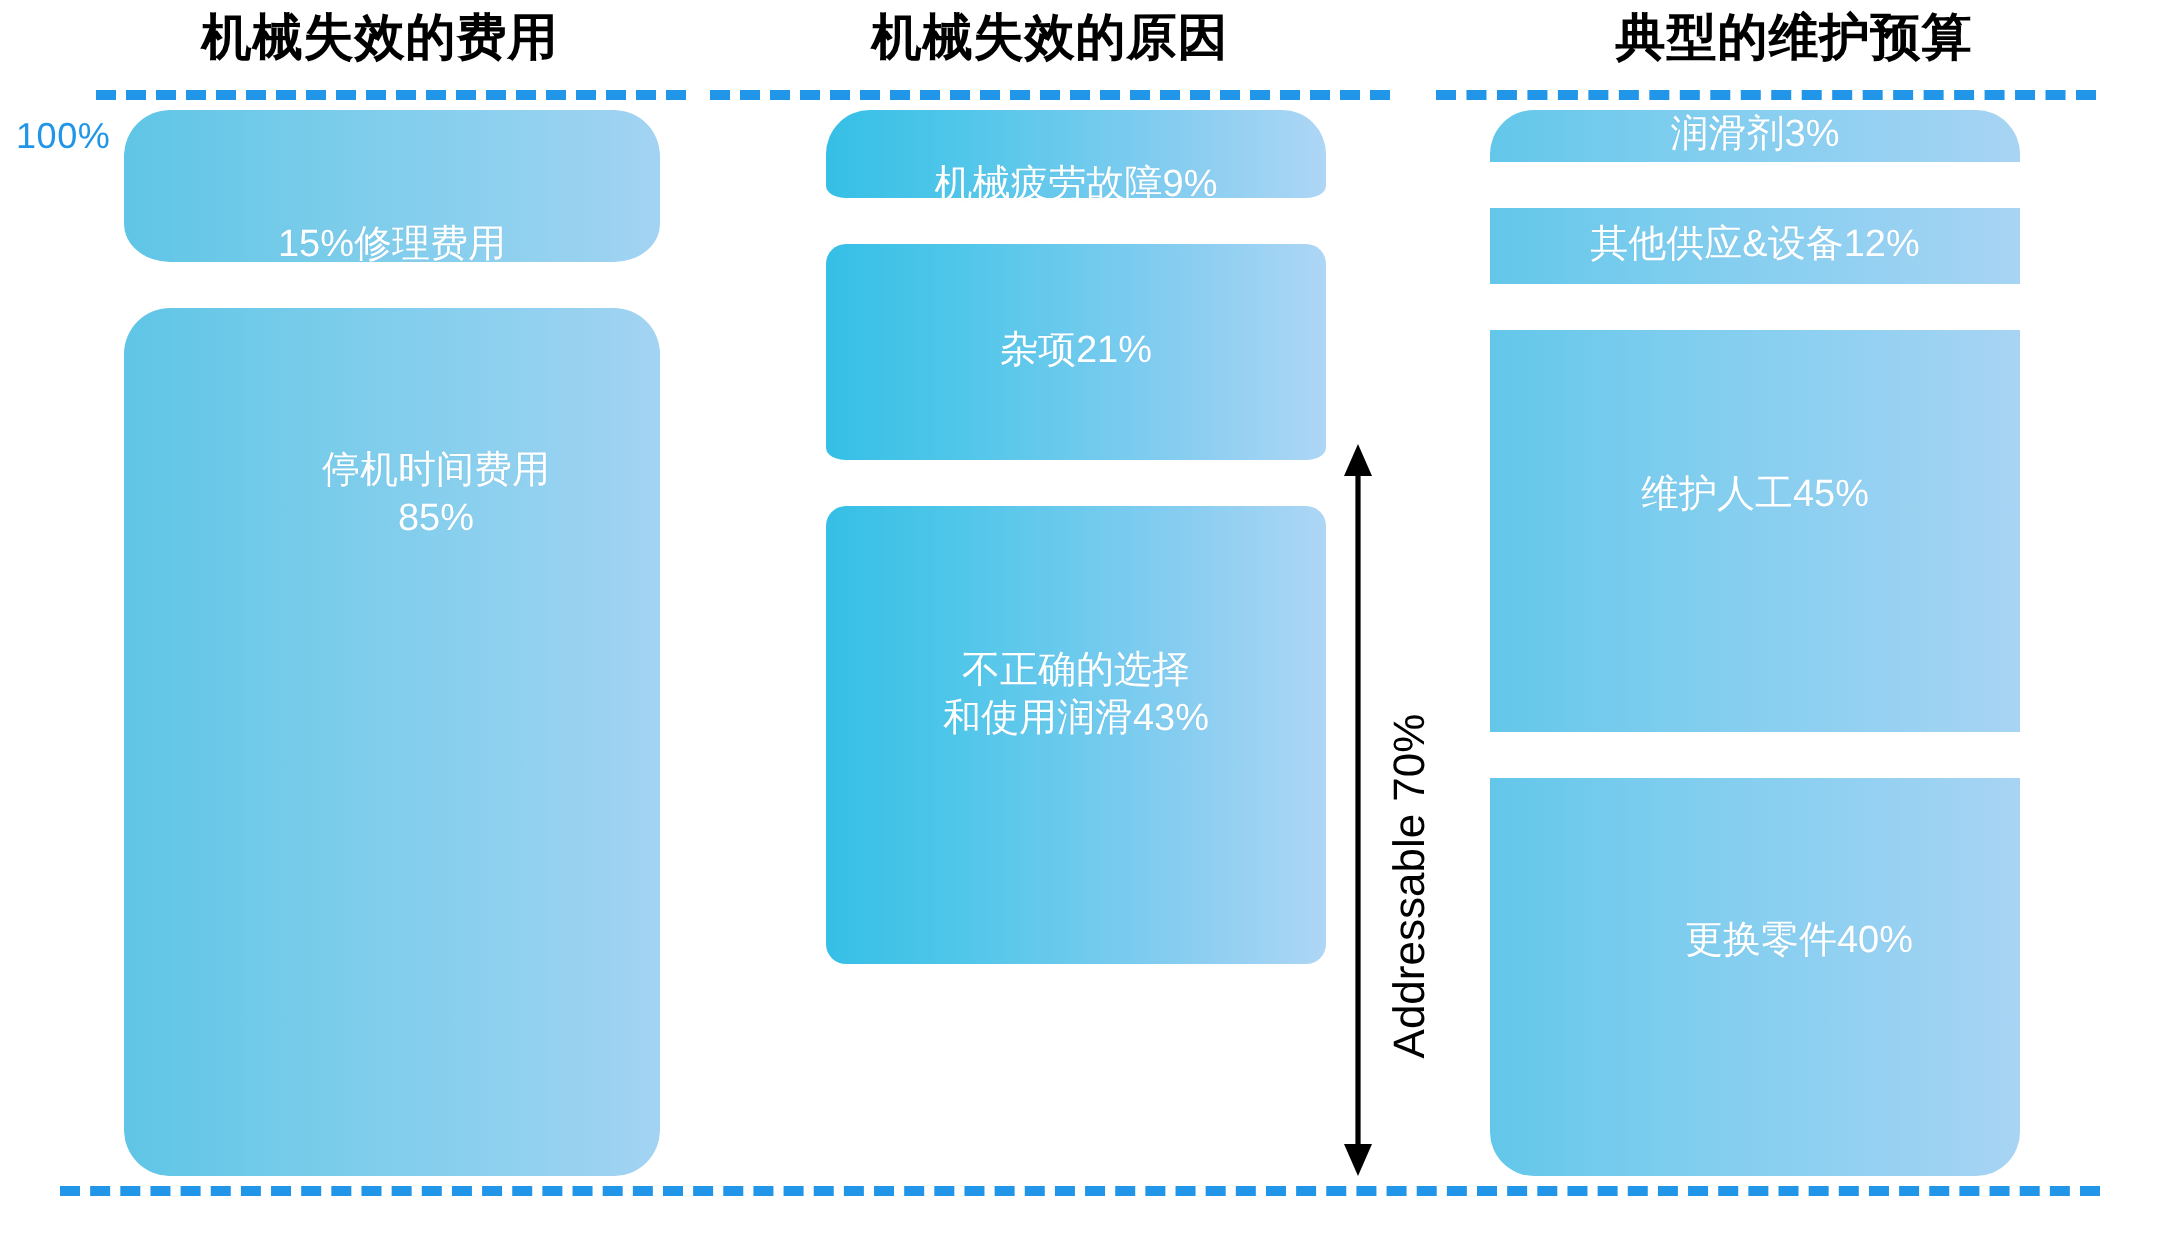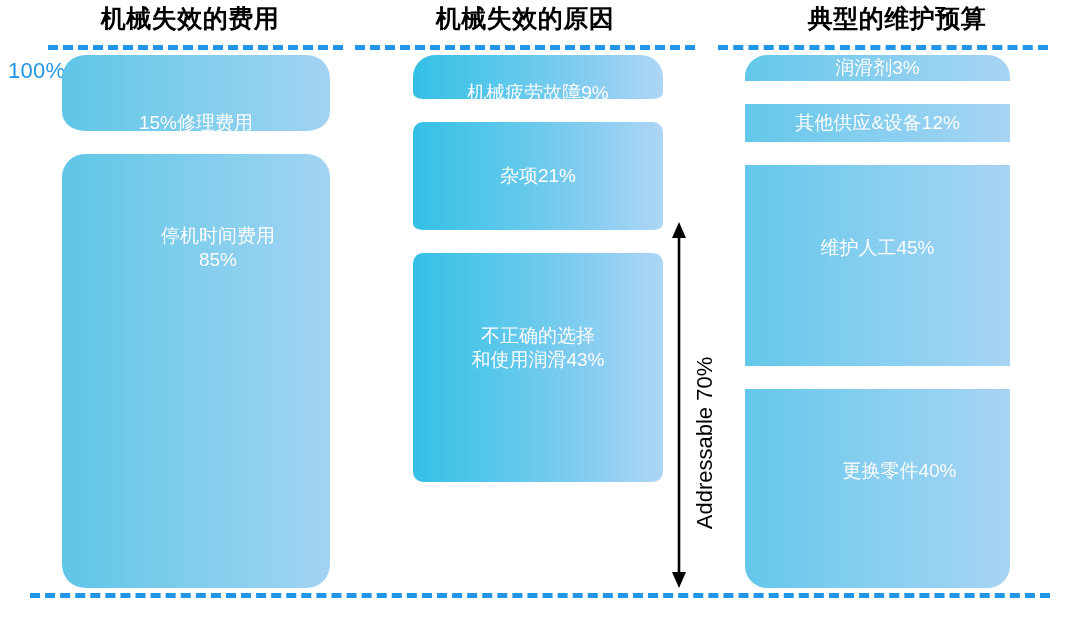--- a/index.html
+++ b/index.html
@@ -44,21 +44,21 @@
   .dash-top-a { left: 48px;  width: 295px; top: 45px; }
   .dash-top-b { left: 355px; width: 340px; top: 45px; }
   .dash-top-c { left: 718px; width: 330px; top: 45px; }
   .dash-bottom { left: 30px; width: 1020px; top: 593px; }
 
   
   .axis-label {
     position: absolute;
     left: 8px;
     top: 58px;
-    font-size: 22px;
+    font-size: 18px;
     color: #2196e8;
     font-weight: normal;
     letter-spacing: 0.3px;
   }
 
   
   .bar {
     position: absolute;
     top: 55px;
     height: 533px;

